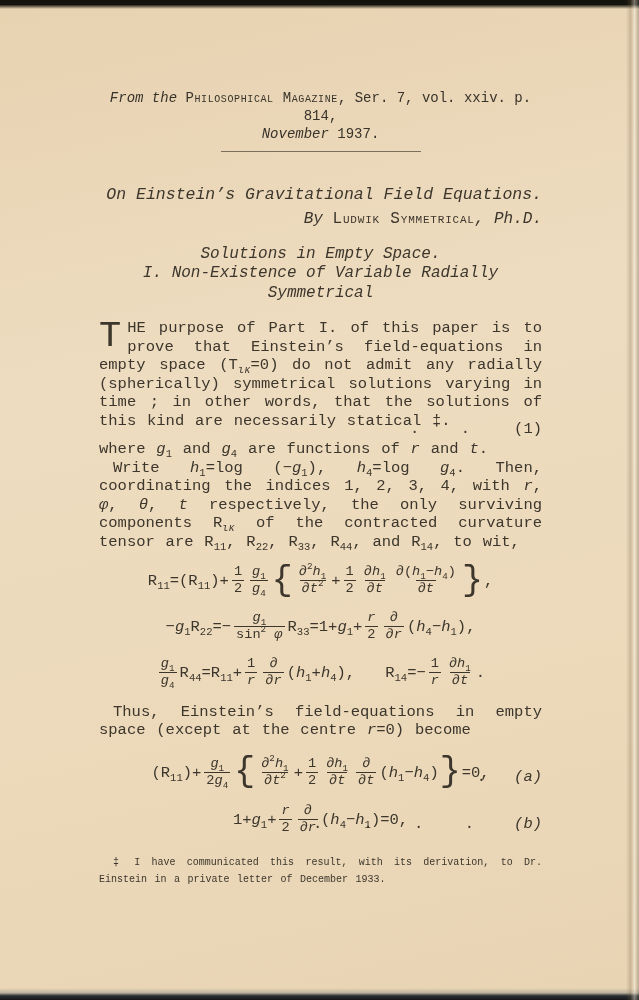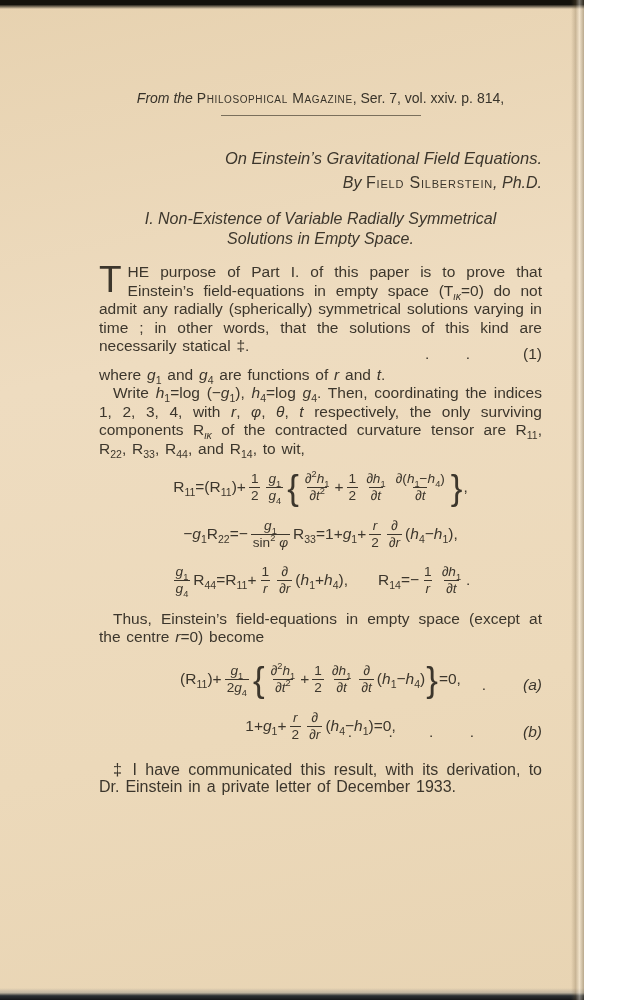--- a/index.html
+++ b/index.html
@@ -1,21 +1,21 @@
 <!DOCTYPE html>
 <html><head>
 <meta charset="utf-8">
 <style>
   html,body{margin:0;padding:0;}
   .page{
     position:relative;
-    width:584px;height:1000px;
+    width:639px;height:1000px;
     background:linear-gradient(168deg,#e7d2b0 0%,#eedcc0 35%,#ecd9ba 70%,#e8d4b3 100%);
     overflow:hidden;
-    font-family:Liberation Sans, sans-serif;
+    font-family:Liberation Mono, monospace;
     color:#3c362c;
   }
   .edge-top{position:absolute;top:0;left:0;right:0;height:9px;
     background:linear-gradient(180deg,#14120c 0%,#14120c 50%,rgba(20,18,12,0) 100%);}
   .edge-bottom{position:absolute;bottom:0;left:0;right:0;height:12px;
     background:linear-gradient(0deg,#141619 0%,#2b3033 35%,rgba(110,115,118,0.35) 60%,rgba(110,115,118,0) 100%);}
   .edge-right{position:absolute;top:0;bottom:0;right:0;width:13px;
     background:linear-gradient(90deg,rgba(120,100,70,0) 0%,rgba(120,100,70,0.28) 35%,rgba(248,240,226,0.45) 65%,rgba(95,85,65,0.35) 100%);}
   .content{position:absolute;left:99px;top:90px;width:443px;}
 
@@ -47,45 +47,46 @@
   .eq-body{display:inline-block;white-space:nowrap;}
   .eq-dots{position:absolute;bottom:2px;letter-spacing:16px;}
   .eq-num{position:absolute;right:0;bottom:2px;}
   .fr{display:inline-flex;flex-direction:column;align-items:center;vertical-align:middle;
       margin:0 3px;font-size:0.88em;line-height:1.18;}
   .fr .n,.fr .d{display:block;text-align:center;padding:0 2px;}
   .fr .d{border-top:1px solid #3c362c;}
   .br{display:inline-block;font-size:2.25em;line-height:0.85;vertical-align:middle;margin:0 1px;}
   .gap{display:inline-block;width:30px;}
 
-  .footnote{margin-top:18px;font-size:16px;line-height:17px;text-align:justify;text-indent:14px;}
+  .footnote{margin-top:18px;font-size:10px;line-height:17px;text-align:justify;text-indent:14px;}
 </style>
 </head>
 <body>
 
 <div class="page">
   <div class="edge-top"></div>
   <div class="edge-bottom"></div>
   <div class="edge-right"></div>
 
   <div class="content">
 
     <div class="header">
       <div><span class="it">From the </span><span class="sc">Philosophical Magazine</span><span>, Ser. 7, vol. xxiv. p. 814,</span></div>
+      <div><span class="it">November</span><span> 1937.</span></div>
       <div class="rule"></div>
     </div>
 
     <div class="title-block">
       <div class="title">On Einstein’s Gravitational Field Equations.</div>
-      <div class="byline"><span class="it">By </span><span class="sc author">Field Silberstein</span><span class="it">, Ph.D.</span></div>
+      <div class="byline"><span class="it">By </span><span class="sc author">Ludwik Symmetrical</span><span class="it">, Ph.D.</span></div>
     </div>
 
     <div class="section-heading">
+      <div>Solutions in Empty Space.</div>
       <div>I. Non-Existence of Variable Radially Symmetrical</div>
-      <div>Solutions in Empty Space.</div>
     </div>
 
     <div class="body-text">
 
       <p><span class="dropcap">T</span><span>HE purpose of Part I. of this paper is to prove that Einstein’s field-equations in empty space (T<sub><i>ικ</i></sub>=0) do not admit any radially (spherically) symmetrical solutions varying in time ; in other words, that the solutions of this kind are necessarily statical ‡.</span></p>
 
 
       <div class="eq-row eq1">
         <span class="eq-dots" style="right:56px">. .</span>
         <span class="eq-num">(1)</span>

